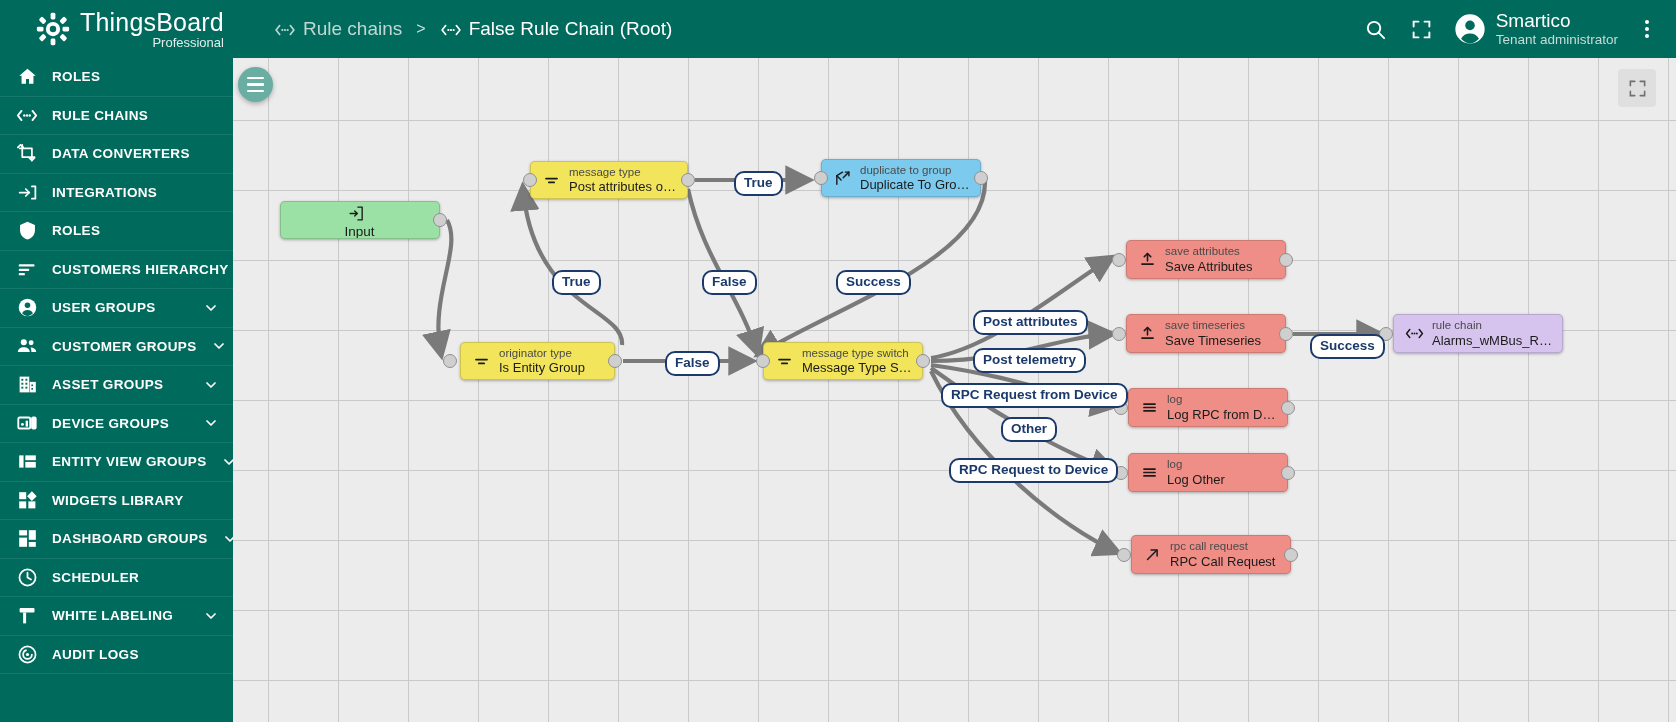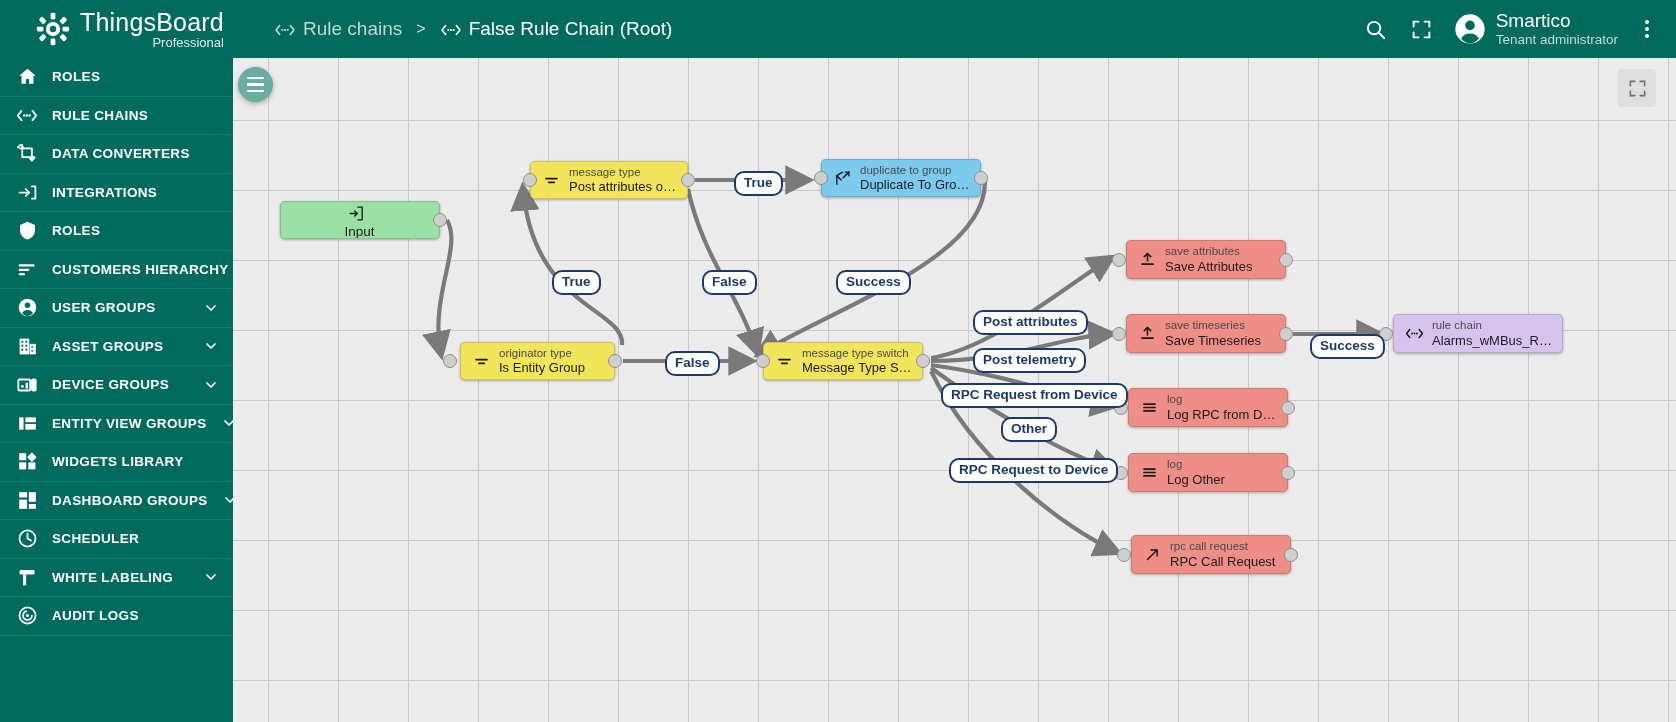--- a/index.html
+++ b/index.html
@@ -298,20 +298,36 @@
         </svg>
       </span>
       <span class="nav-label">USER GROUPS</span>
       <span class="nav-chev">
         <svg viewBox="0 0 24 24" width="16" height="16" fill="none" stroke="#fff" stroke-width="2.6" stroke-linecap="round" stroke-linejoin="round">
             <polyline points="6,9 12,15 18,9"></polyline>
           </svg>
       </span>
     </div>
 
+    <div class="nav-item">
+      <span class="nav-ico">
+        <svg viewBox="0 0 24 24" width="22" height="22" fill="#fff">
+          <circle cx="8.5" cy="8" r="3.3"></circle>
+            <circle cx="16.5" cy="8.5" r="2.7"></circle>
+          <path d="M2 18.5c0-3.4 2.9-5.2 6.5-5.2s6.5 1.8 6.5 5.2z"></path>
+            <path d="M16 13.5c3 .2 6 1.6 6 5h-5.2c0-1.9-.3-3.6-.8-5z"></path>
+        </svg>
+      </span>
+      <span class="nav-label">CUSTOMER GROUPS</span>
+      <span class="nav-chev">
+        <svg viewBox="0 0 24 24" width="16" height="16" fill="none" stroke="#fff" stroke-width="2.6" stroke-linecap="round" stroke-linejoin="round">
+            <polyline points="6,9 12,15 18,9"></polyline>
+          </svg>
+      </span>
+    </div>
 
     <div class="nav-item">
       <span class="nav-ico">
         <svg viewBox="0 0 24 24" width="21" height="21" fill="#fff">
           <rect x="3" y="3" width="11" height="18"></rect>
             <rect x="14.5" y="9" width="7" height="12"></rect>
           <g fill="#006a5c">
               <rect x="5" y="5.5" width="2.2" height="2.2"></rect>
               <rect x="9.6" y="5.5" width="2.2" height="2.2"></rect>
           <rect x="5" y="10" width="2.2" height="2.2"></rect>

